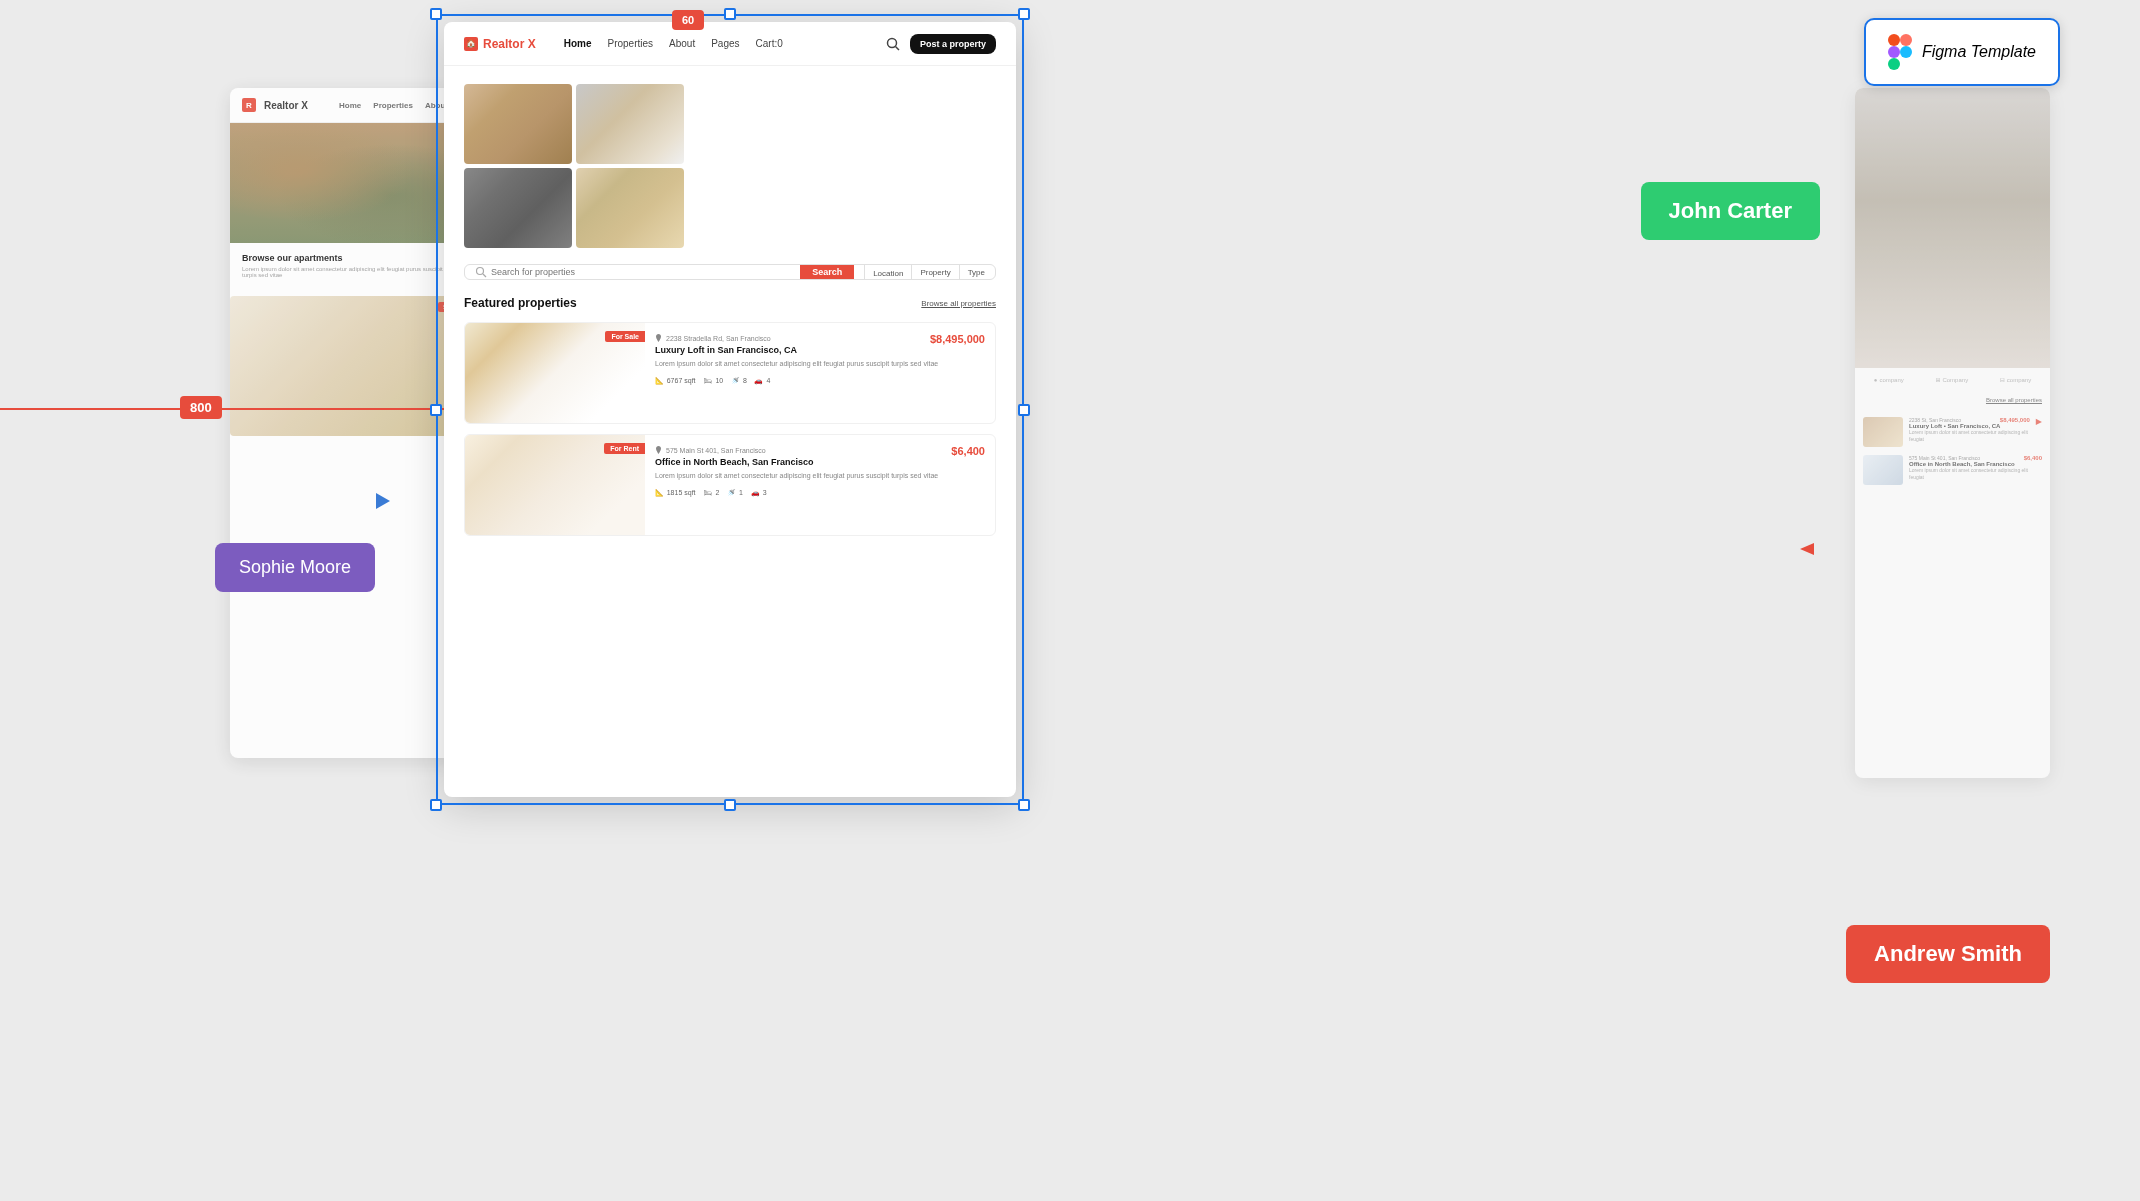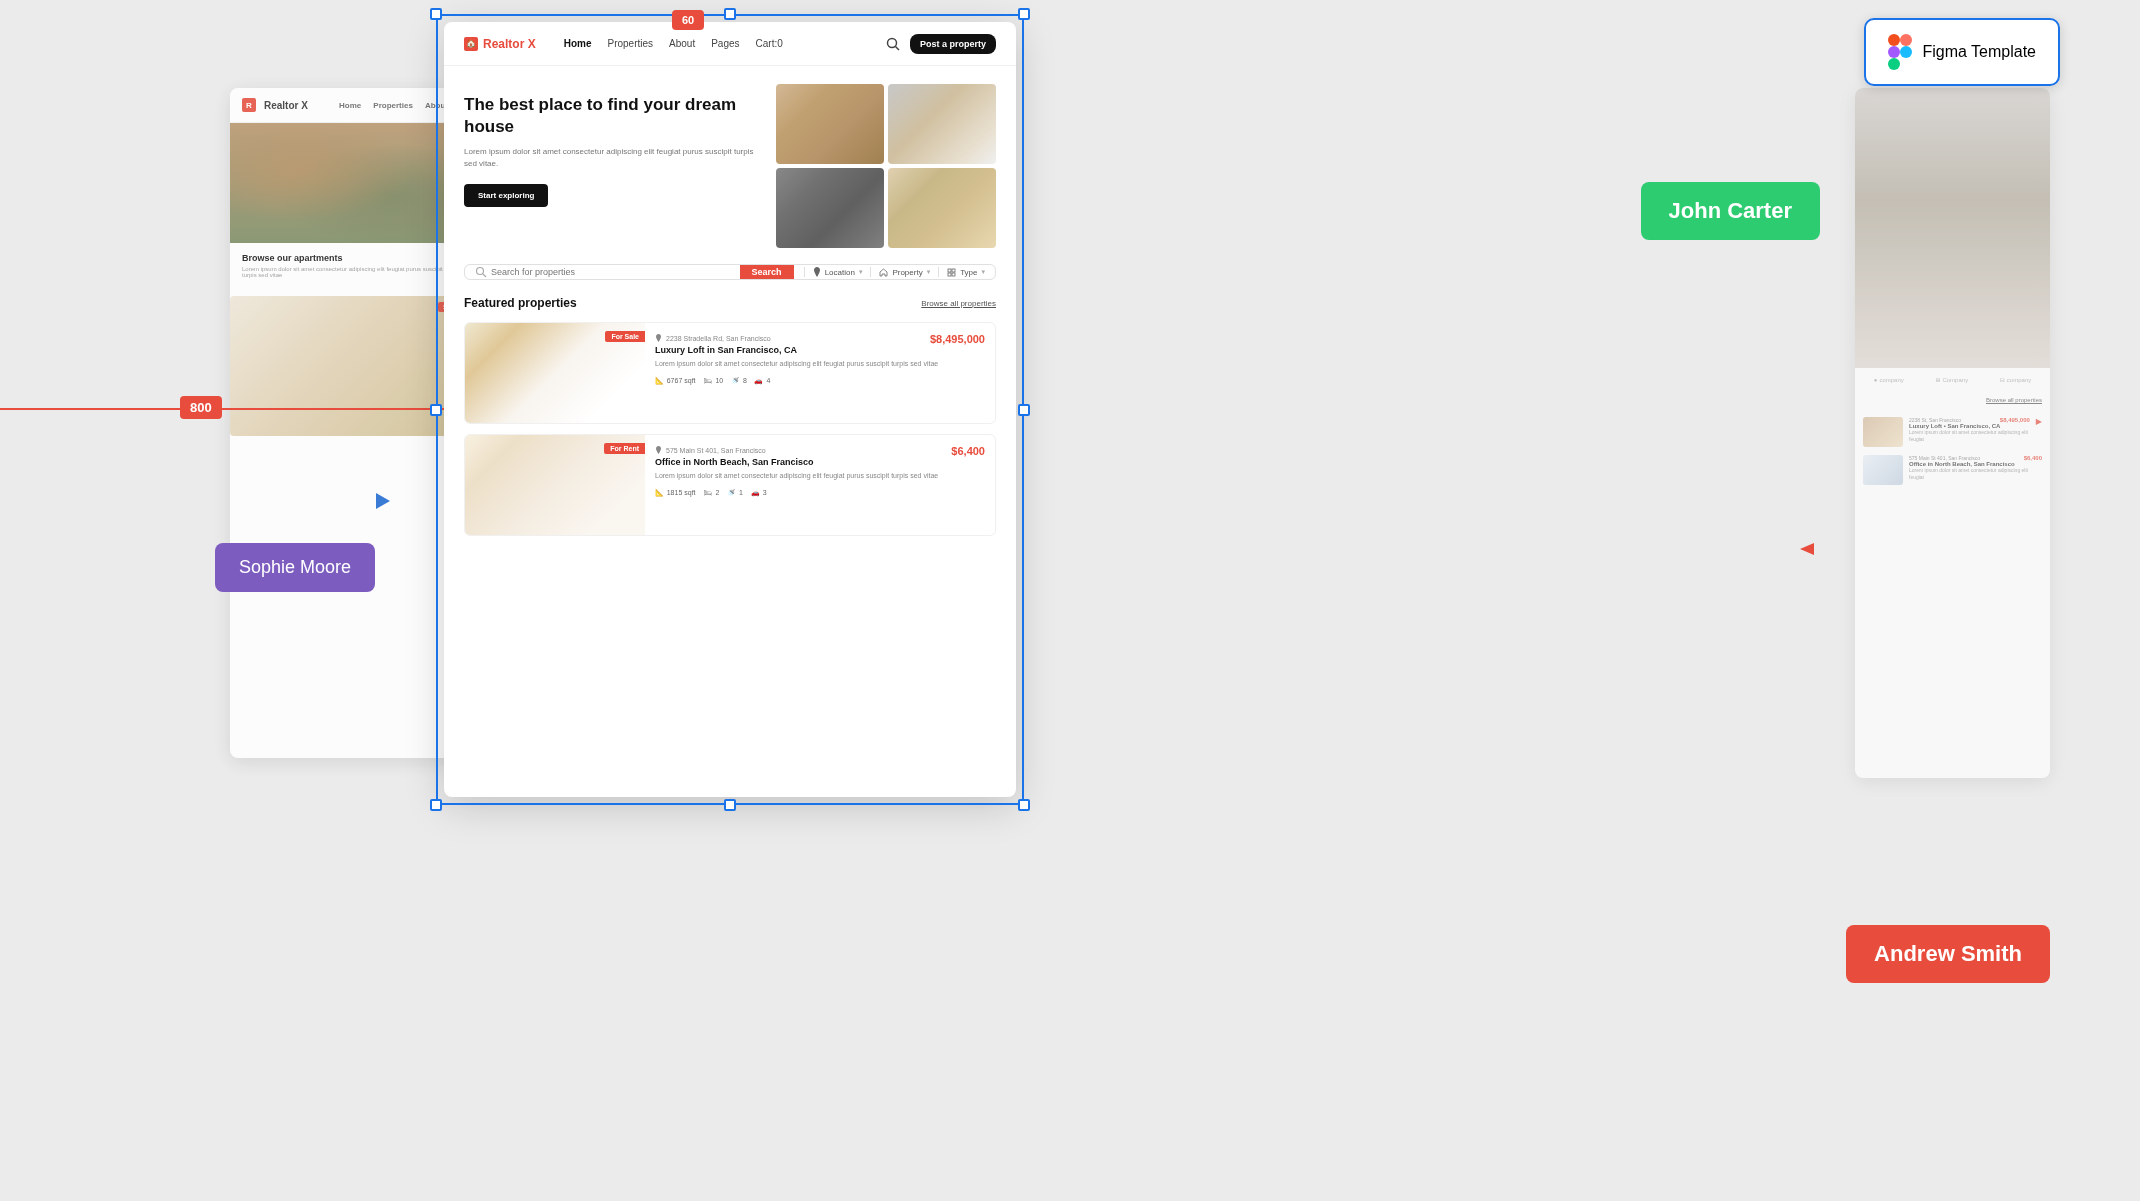--- a/index.html
+++ b/index.html
@@ -159,20 +159,21 @@
       right: 80px;
       background: white;
       border: 2px solid #1a73e8;
       border-radius: 10px;
       display: flex;
       align-items: center;
       gap: 10px;
       padding: 14px 22px;
       z-index: 20;
       box-shadow: 0 2px 12px rgba(0,0,0,0.15);
+      font-style: italic;
     }
 
     
     .john-bubble {
       position: absolute;
       top: 182px;
       right: 320px;
       background: #2ecc71;
       color: white;
       font-size: 22px;
@@ -409,20 +410,21 @@
     }
 
     .filter-item {
       display: flex;
       align-items: center;
       gap: 4px;
       font-size: 8px;
       color: #555;
       border-left: 1px solid #e0e0e0;
       padding-left: 8px;
+      flex-direction: column;
     }
 
     .filter-chevron {
       font-size: 7px;
       color: #aaa;
     }
 
     
     .featured-section {
       padding: 16px 20px 0;
@@ -788,25 +790,20 @@
       <div class="nav-right">
         <svg width="14" height="14" viewBox="0 0 14 14" fill="none">
           <circle cx="6" cy="6" r="4.5" stroke="#444" stroke-width="1.5"></circle>
           <line x1="9.5" y1="9.5" x2="13" y2="13" stroke="#444" stroke-width="1.5"></line>
         </svg>
         <div class="post-btn">Post a property</div>
       </div>
     </div>
 
     <div class="hero-section">
-      <div class="hero-text">
-        <div class="hero-title">The best place to find your dream house</div>
-        <div class="hero-body">Lorem ipsum dolor sit amet consectetur adipiscing elit feugiat purus suscipit turpis sed vitae.</div>
-        <div class="hero-btn">Start exploring</div>
-      </div>
       <div class="hero-images">
         <div class="hero-img hero-img-1">
           <div style="width:100%;height:100%;background:linear-gradient(135deg,#d4b896 0%,#c0a070 30%,#b8956a 60%,#a08050 100%);"></div>
         </div>
         <div class="hero-img hero-img-2">
           <div style="width:100%;height:100%;background:linear-gradient(135deg,#c8c8c8 0%,#d0c0a0 40%,#e8e0d0 80%,#f0f0f0 100%);"></div>
         </div>
         <div class="hero-img hero-img-3">
           <div style="width:100%;height:100%;background:linear-gradient(135deg,#888888 0%,#707070 30%,#606060 60%,#808080 100%);"></div>
         </div>

